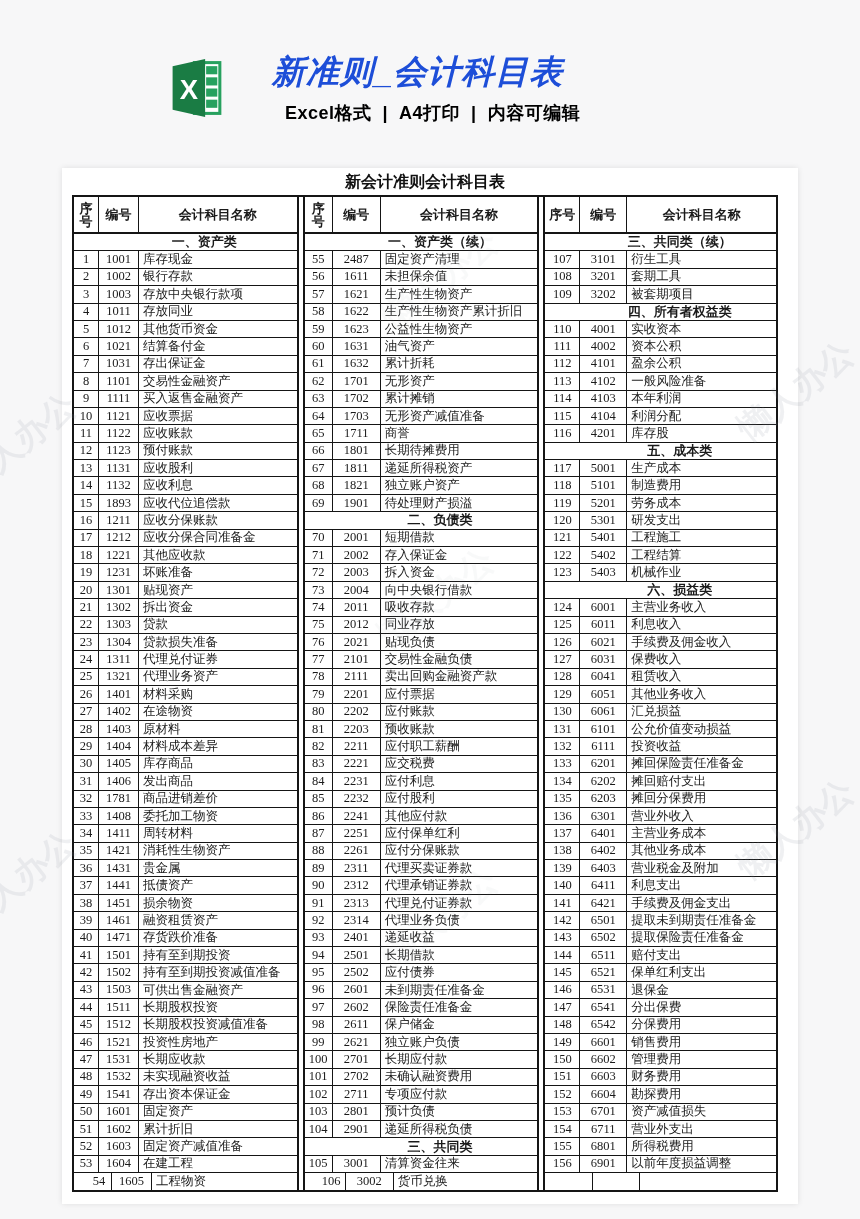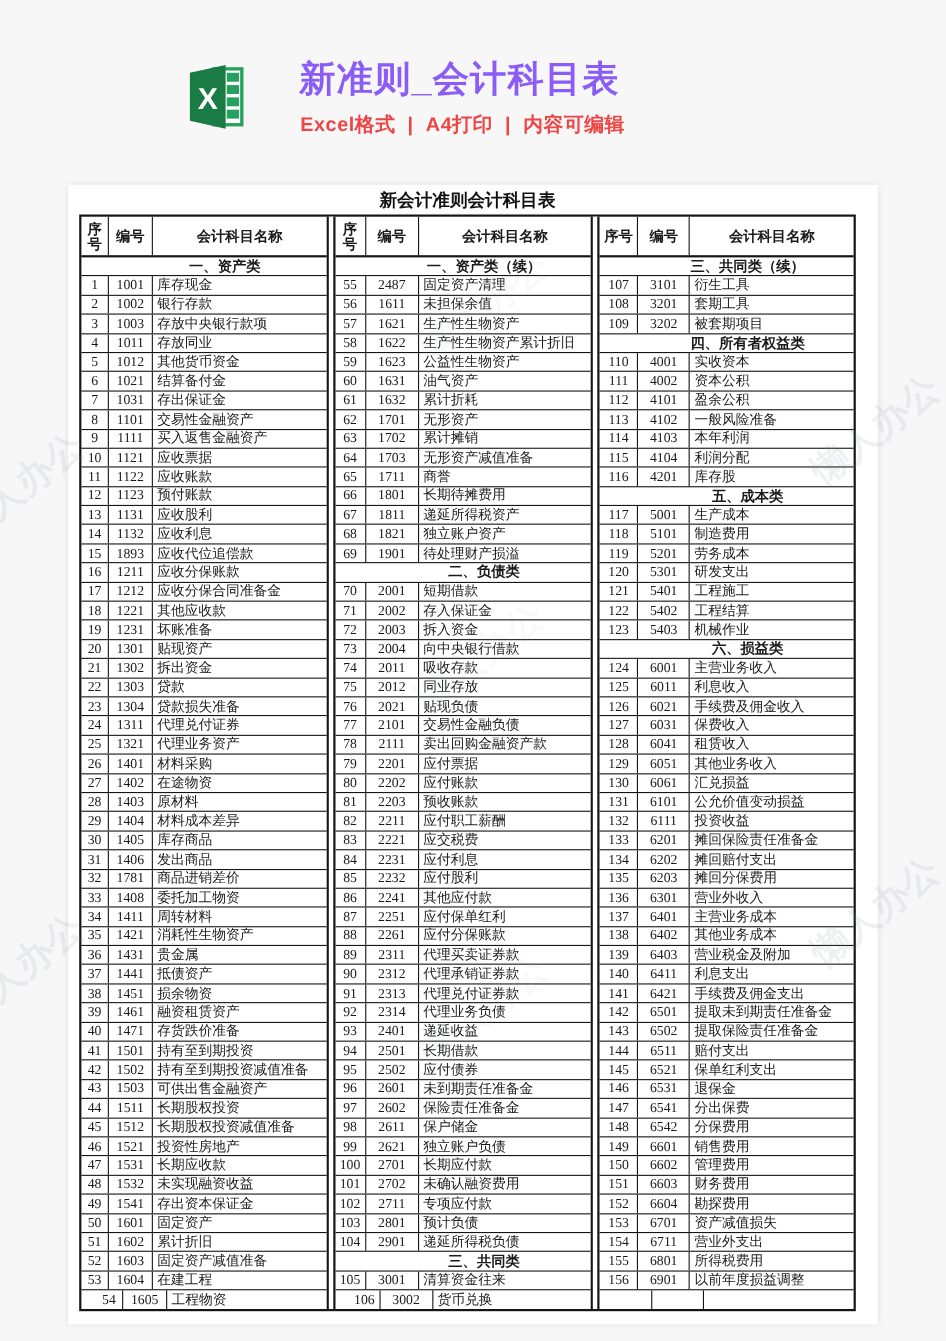--- a/index.html
+++ b/index.html
@@ -13,22 +13,22 @@
   }
   
   .doc-header{position:absolute;left:0;top:0;width:860px;height:168px;}
   .xl-icon{position:absolute;left:172px;top:56px;width:52px;height:64px;}
   .doc-title{
     position:absolute;left:272px;top:50px;
     font-size:33px;font-weight:bold;letter-spacing:1px;
     color:#2e8049;
   }
   .doc-subtitle{
-    position:absolute;left:273px;top:101px;
-    font-size:18px;font-weight:bold;color:#ef4444;
+    position:absolute;left:285px;top:101px;
+    font-size:18px;font-weight:bold;color:#000000;
     white-space:pre;letter-spacing:0.5px;
   }
   
   .paper{
     position:absolute;left:62px;top:168px;width:736px;height:1036px;
     background:#ffffff;
     box-shadow:0 0 6px rgba(0,0,0,0.10);
   }
   .sheet-title{
     position:absolute;left:72px;top:172px;width:706px;
@@ -105,21 +105,21 @@
       <rect x="24" y="21" width="7" height="8"></rect>
         <rect x="33" y="21" width="11" height="8"></rect>
       <rect x="24" y="32" width="7" height="8"></rect>
         <rect x="33" y="32" width="11" height="8"></rect>
       <rect x="24" y="43" width="7" height="8"></rect>
         <rect x="33" y="43" width="11" height="8"></rect>
     </g>
     <polygon points="0,10 32,3 32,60 0,53" fill="#1a7c44"></polygon>
     <text x="16" y="42" text-anchor="middle" font-size="27" font-weight="bold" fill="#ffffff" font-family="Liberation Sans, sans-serif">X</text>
   </svg>
-  <div class="doc-title" style="color: #8b5cf6;">新准则_会计科目表</div>
+  <div class="doc-title" style="color: #1d4ed8; font-style: italic;">新准则_会计科目表</div>
   <div class="doc-subtitle">Excel格式  |  A4打印  |  内容可编辑</div>
 </div>
 
 <div class="paper"></div>
 <div class="sheet-title">新会计准则会计科目表</div>
 
 <div class="table-wrap">
   <div class="tg g1">
       <div class="hrow">
         <div class="hc c-idx">序<br>号</div>

